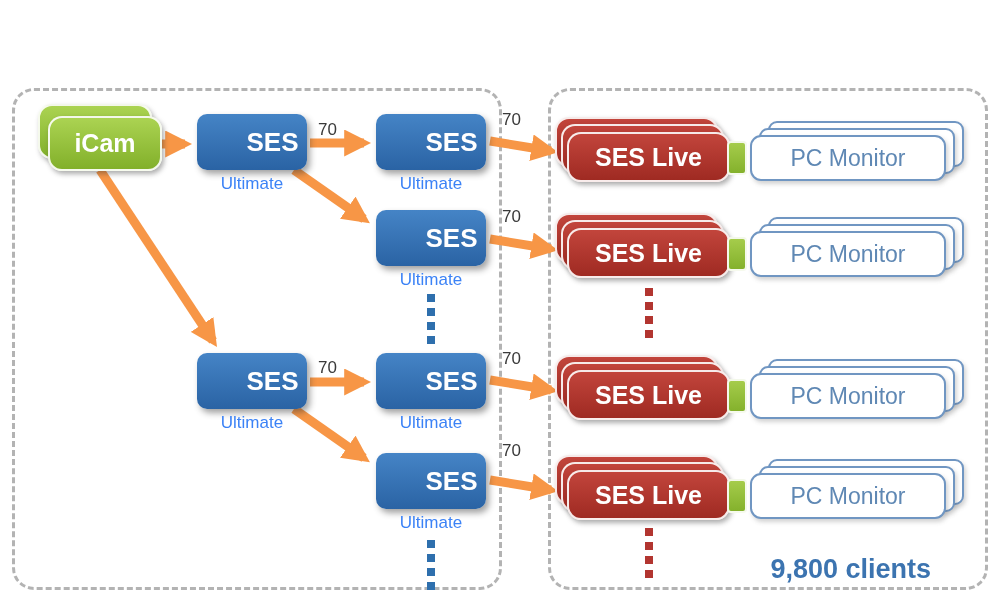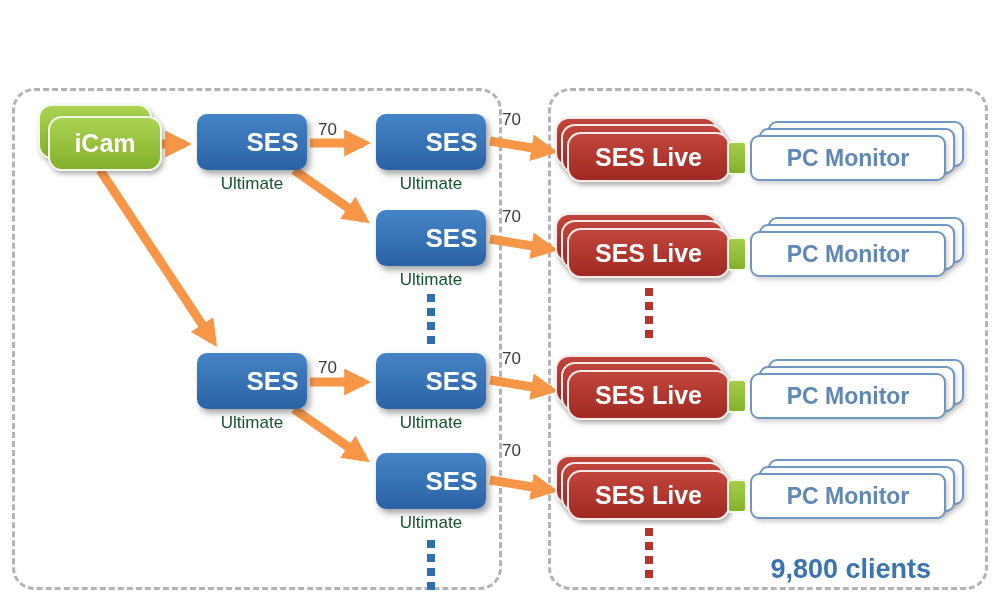--- a/index.html
+++ b/index.html
@@ -21,26 +21,26 @@
          box-shadow:3px 4px 6px rgba(50,50,50,.45); }
 
   .layer { position:absolute; border-radius:14px; border:2px solid rgba(255,255,255,.9); }
   .green-layer { background:linear-gradient(180deg,#abd352,#82b02a); box-shadow:2px 3px 5px rgba(50,50,50,.4); }
   .red-layer   { background:linear-gradient(180deg,#c2453c,#9f2a22); box-shadow:2px 3px 5px rgba(50,50,50,.4); }
   .pc-layer    { background:#fff; border:2px solid #7096c2; border-radius:9px; box-shadow:2px 3px 4px rgba(80,80,80,.25); }
 
   .stack-text { display:flex; align-items:center; justify-content:center; }
   .icam-front { color:#fff; font-weight:bold; font-size:25px; }
   .seslive-front { color:#fff; font-weight:bold; font-size:25px; }
-  .pc-front { color:#5f88b4; font-size:23px; font-weight:bold; }
+  .pc-front { color:#5f88b4; font-size:23px; font-weight:normal;border-radius:11px; }
 
   .connector { position:absolute; width:20px; height:34px; border-radius:4px;
                background:linear-gradient(180deg,#a5cc4b,#84b12c); border:2px solid rgba(255,255,255,.9); }
 
-  .ultimate { position:absolute; width:110px; text-align:center; color:#14532d; font-size:17px; }
+  .ultimate { position:absolute; width:110px; text-align:center; color:#3b82f6; font-size:17px; }
 
   .bw { position:absolute; font-size:17px; color:#3a3a3a; }
 
   .dots { position:absolute; display:flex; flex-direction:column; gap:6px; }
   .dot { width:8px; height:8px; }
   .dot-blue { background:#2e6fad; }
   .dot-red  { background:#b23530; }
 
   .caption-classroom { position:absolute; left:12px; top:554px; width:490px; text-align:center;
                        font-size:27px; color:#e07a1f; }

